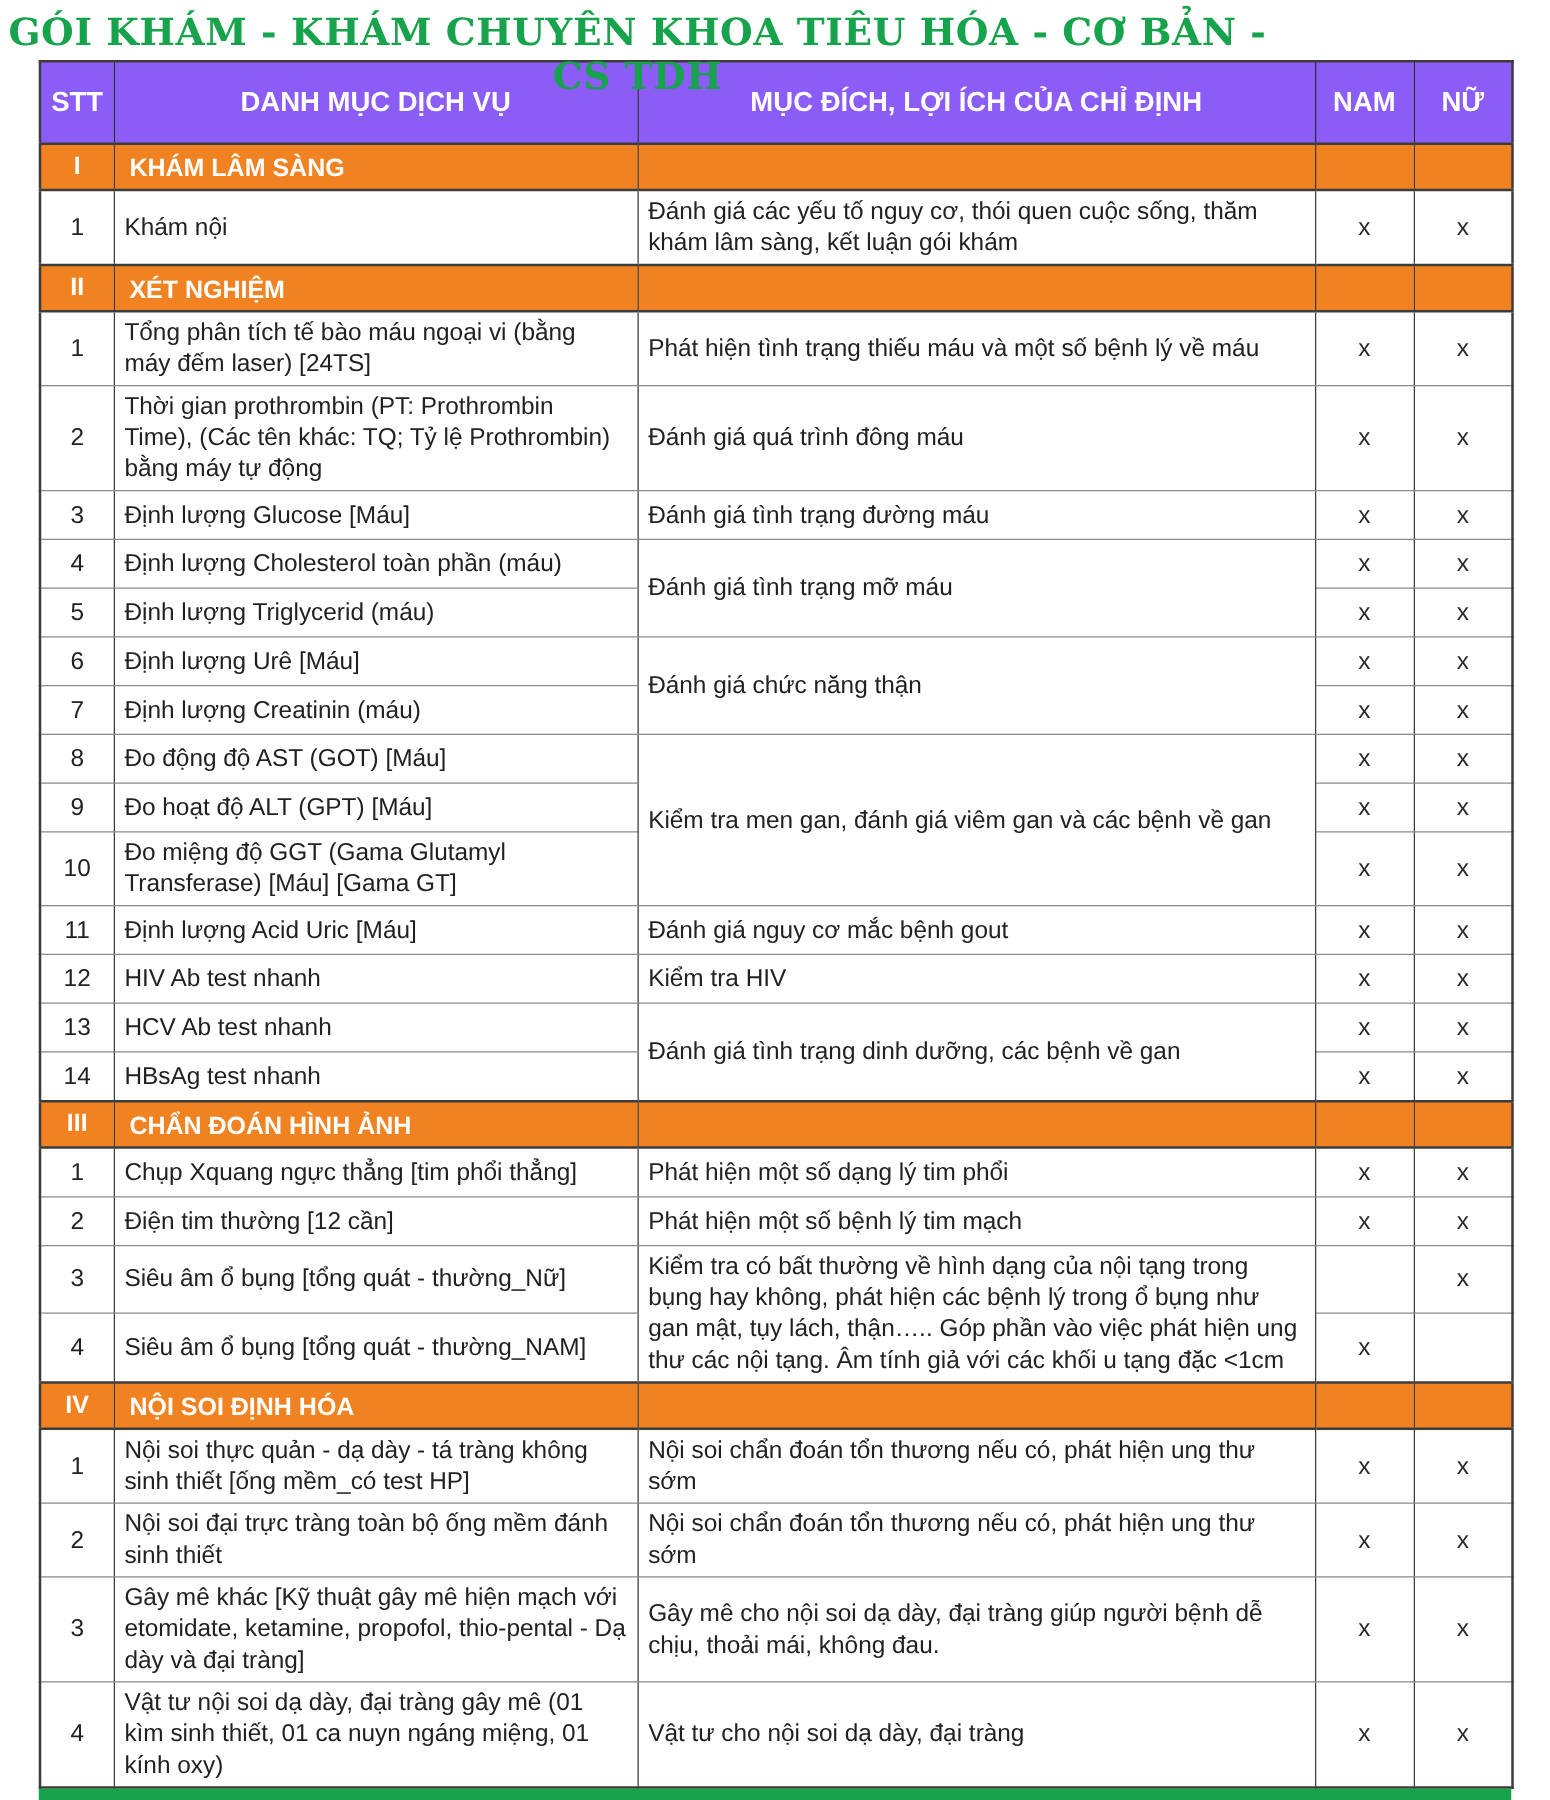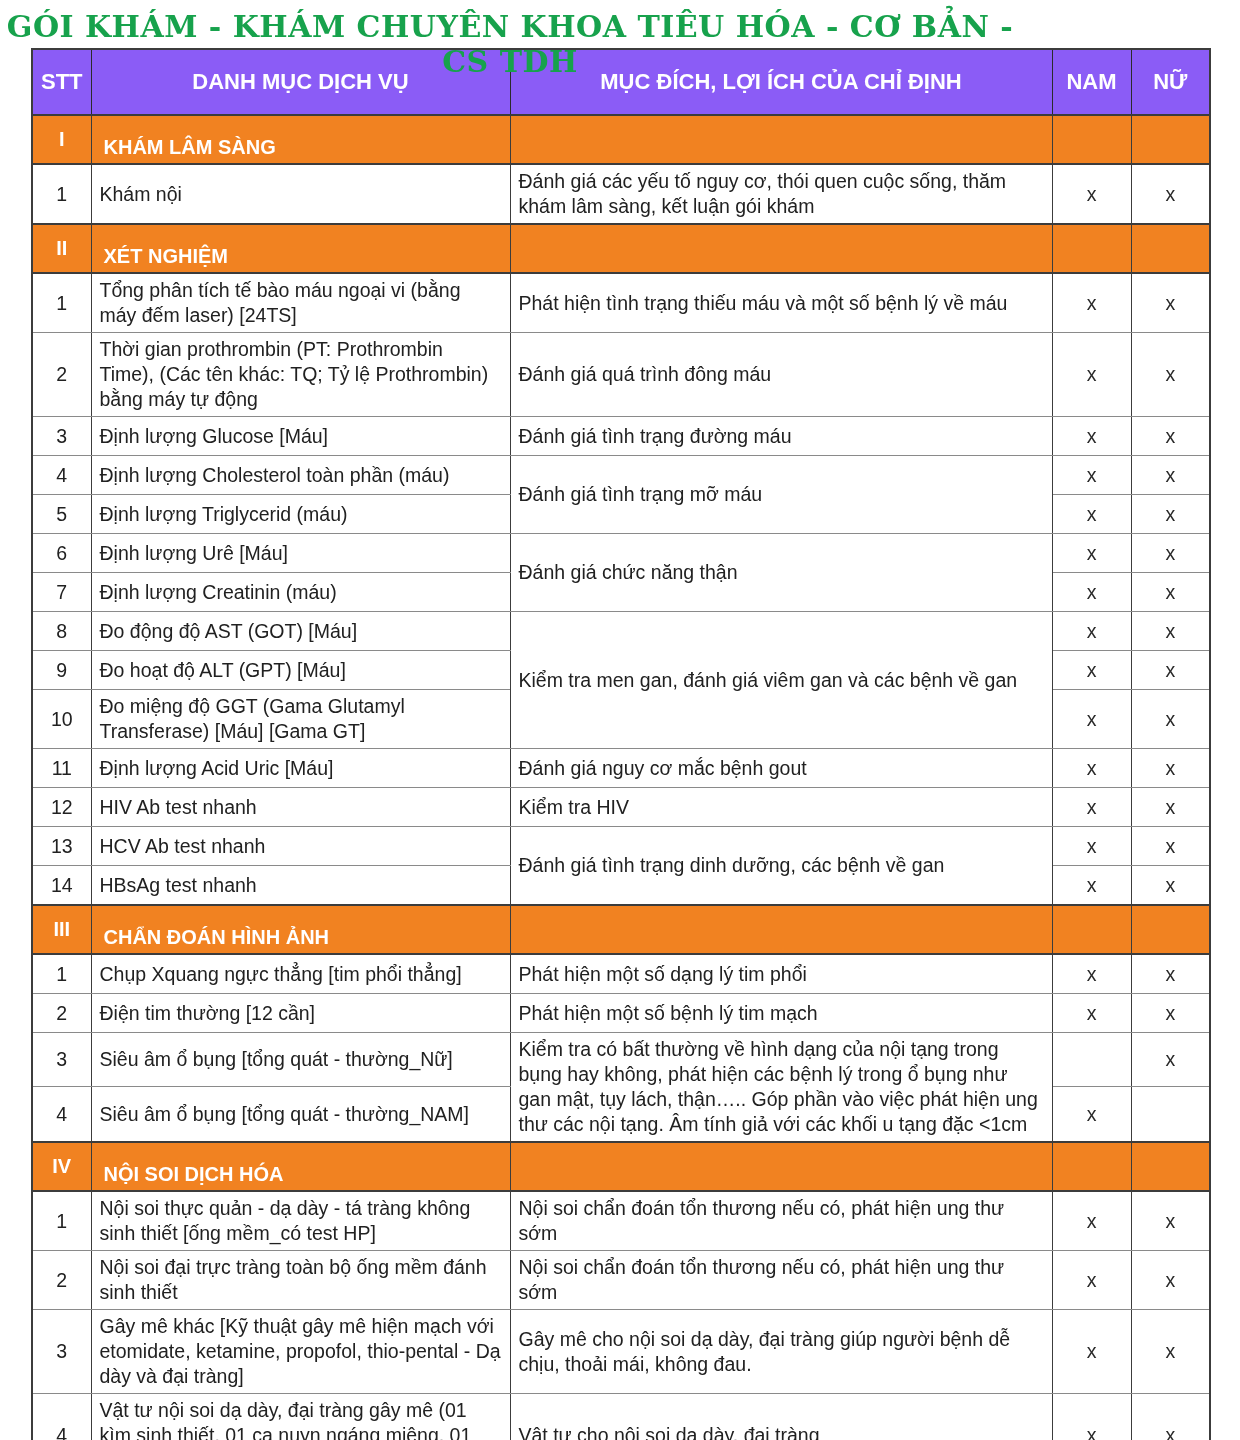--- a/index.html
+++ b/index.html
@@ -19,21 +19,21 @@
     vertical-align:middle;word-wrap:break-word;
   }
   tr.header-row th{
     background:#8b5cf6;color:#ffffff;font-weight:bold;font-size:22px;
     height:64px;text-align:center;border:1.5px solid #2b2b2b;border-bottom:2px solid #3c3c3c;
     padding:0 4px;
   }
   tr.section-row td{
     background:#f18221;color:#ffffff;font-weight:bold;font-size:20px;
     height:31px;border-top:2px solid #3c3c3c;border-bottom:2px solid #3c3c3c;
-    padding:16px 0 0 12px;
+    padding:4px 0 0 12px;
   }
   tr.section-row td.stt{text-align:center;padding:0;}
   tr.data-row td{font-size:19.5px;line-height:25px;padding:4px 8px;height:30px;background:#ffffff;}
   td.stt{text-align:center;padding:4px 2px;}
   td.service{padding-left:12px;}
   td.purpose{padding-left:10px;}
   td.mark{text-align:center;font-size:19px;color:#2a2a2a;}
   .total-footer{
     width:1178px;margin-left:31px;height:93px;background:#17a24c;
     display:flex;align-items:center;justify-content:center;
@@ -205,21 +205,21 @@
         <td class="mark">x</td>
       </tr>
       <tr class="data-row">
         <td class="stt">4</td>
         <td class="service">Siêu âm ổ bụng [tổng quát - thường_NAM]</td>
         <td class="mark">x</td>
         <td class="mark"></td>
       </tr>
       <tr class="section-row">
         <td class="stt">IV</td>
-        <td class="service">NỘI SOI DỊCH HÓA</td>
+        <td class="service">NỘI SOI ĐỊNH HÓA</td>
         <td class="purpose"></td>
         <td class="mark"></td>
         <td class="mark"></td>
       </tr>
       <tr class="data-row">
         <td class="stt">1</td>
         <td class="service">Nội soi thực quản - dạ dày - tá tràng không sinh thiết [ống mềm_có test HP]</td>
         <td class="purpose">Nội soi chẩn đoán tổn thương nếu có, phát hiện ung thư sớm</td>
         <td class="mark">x</td>
         <td class="mark">x</td>

